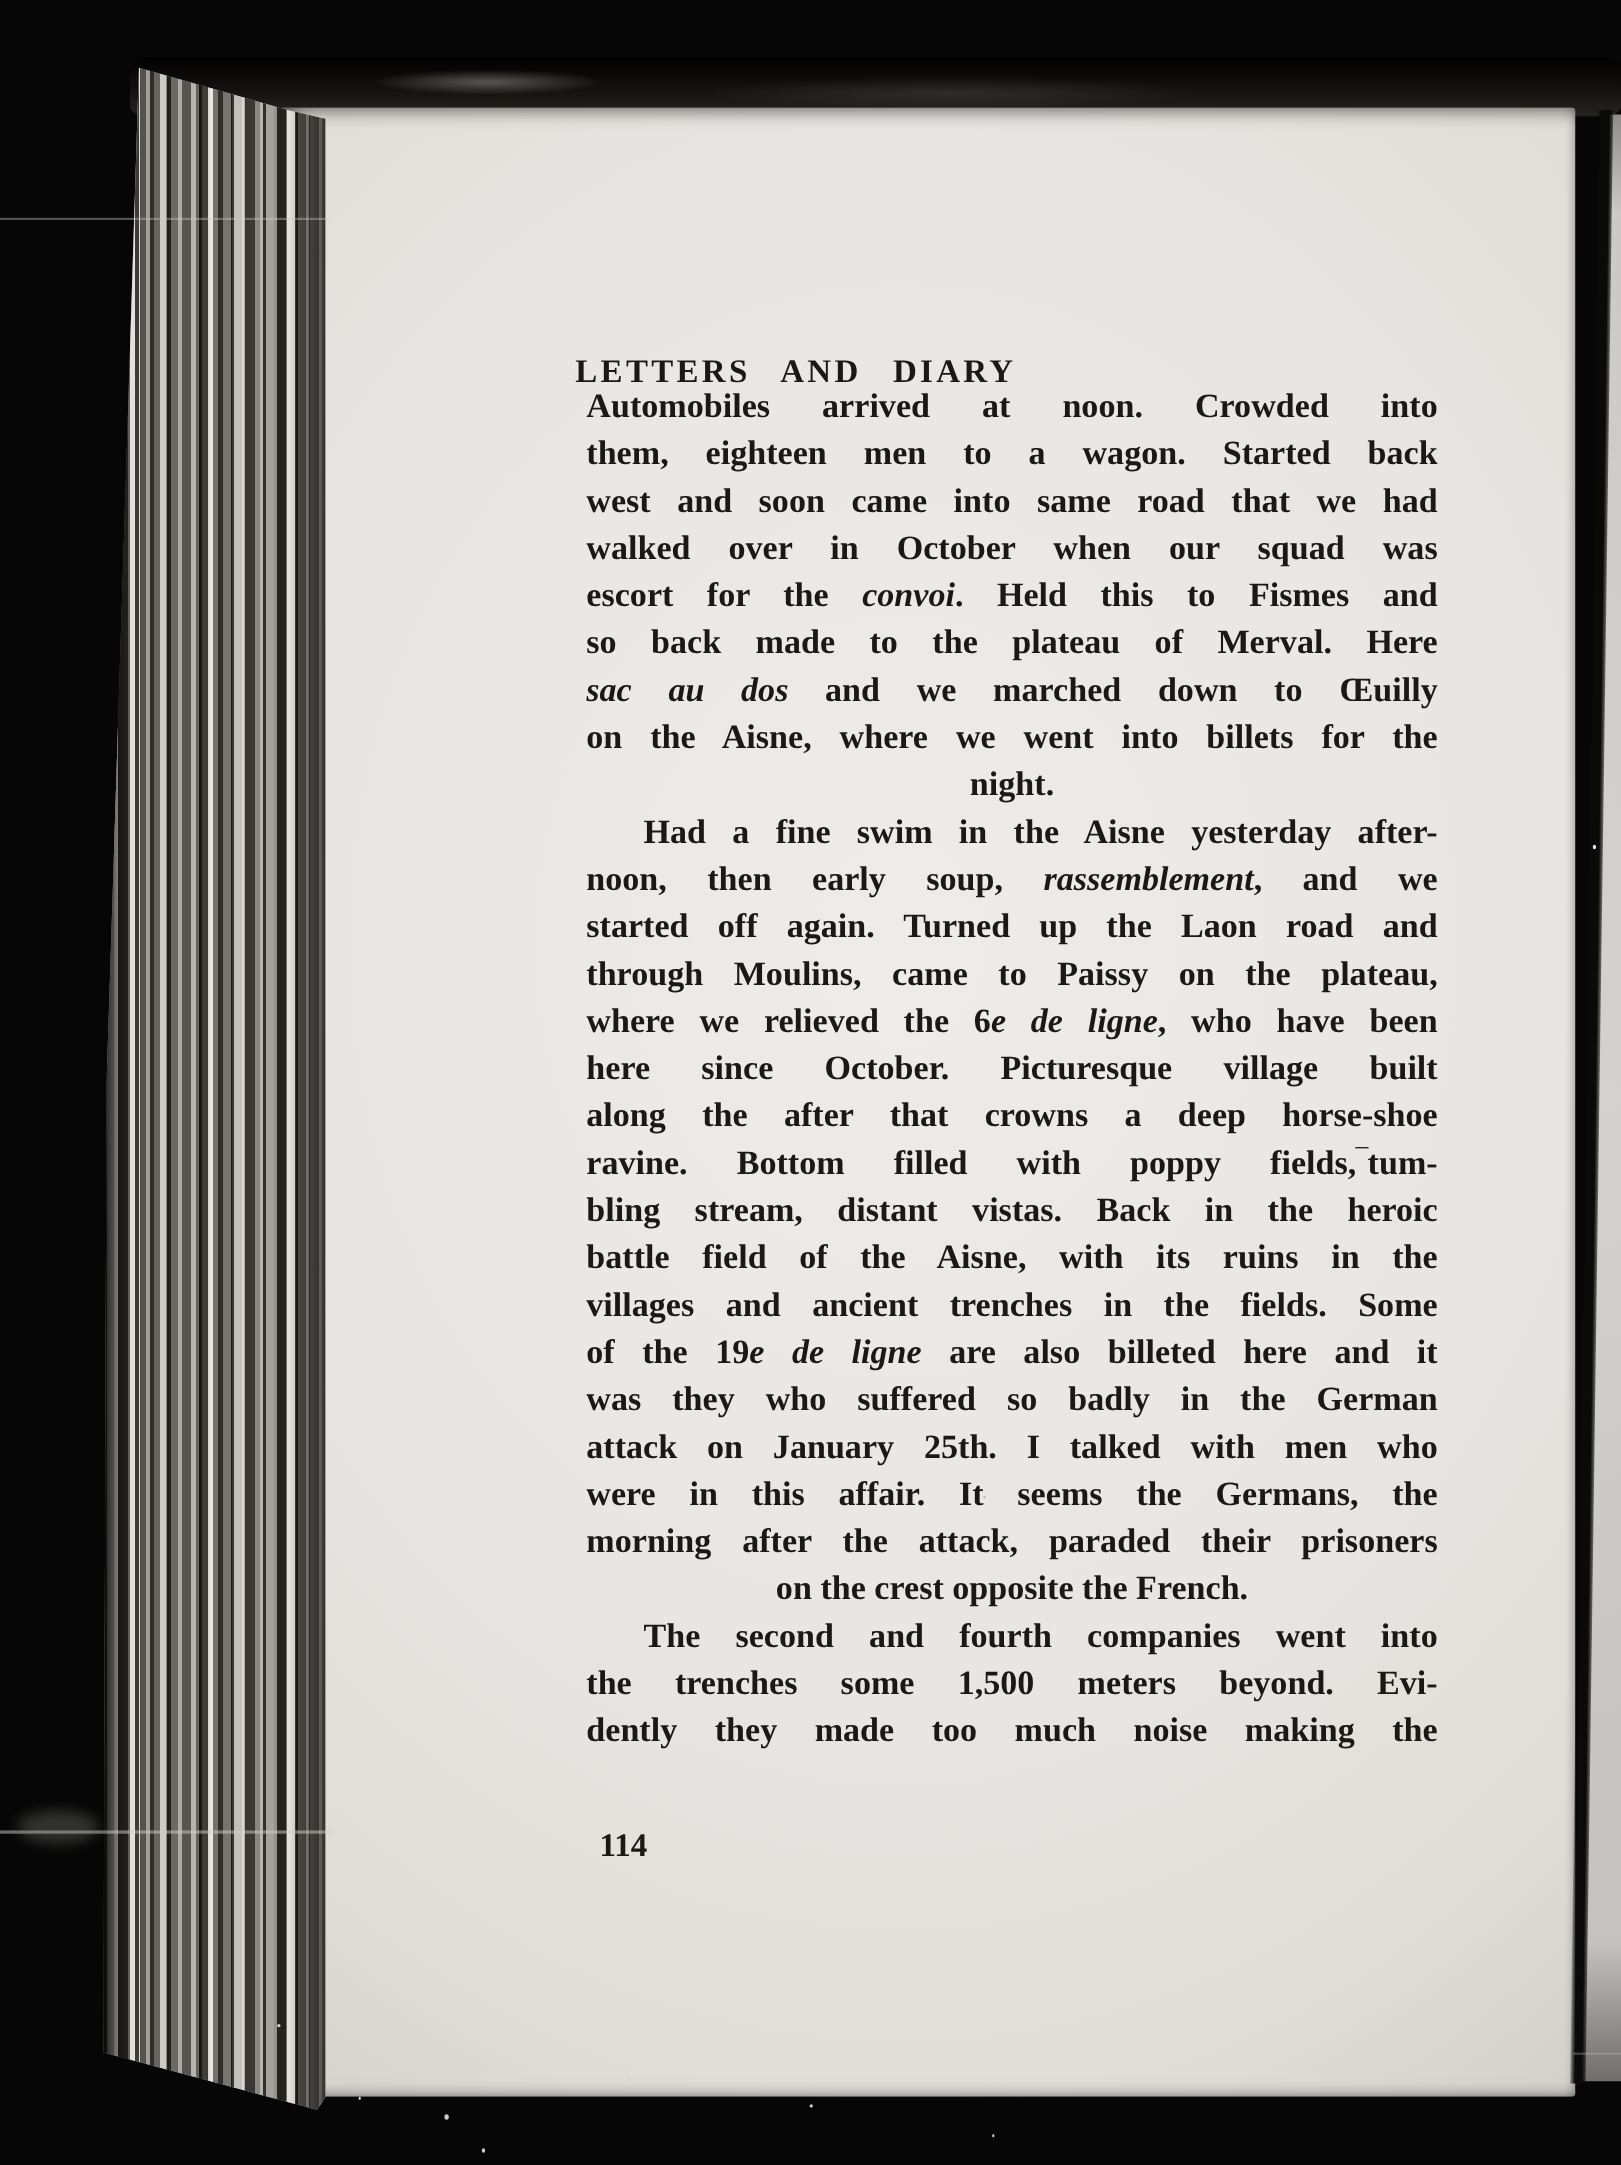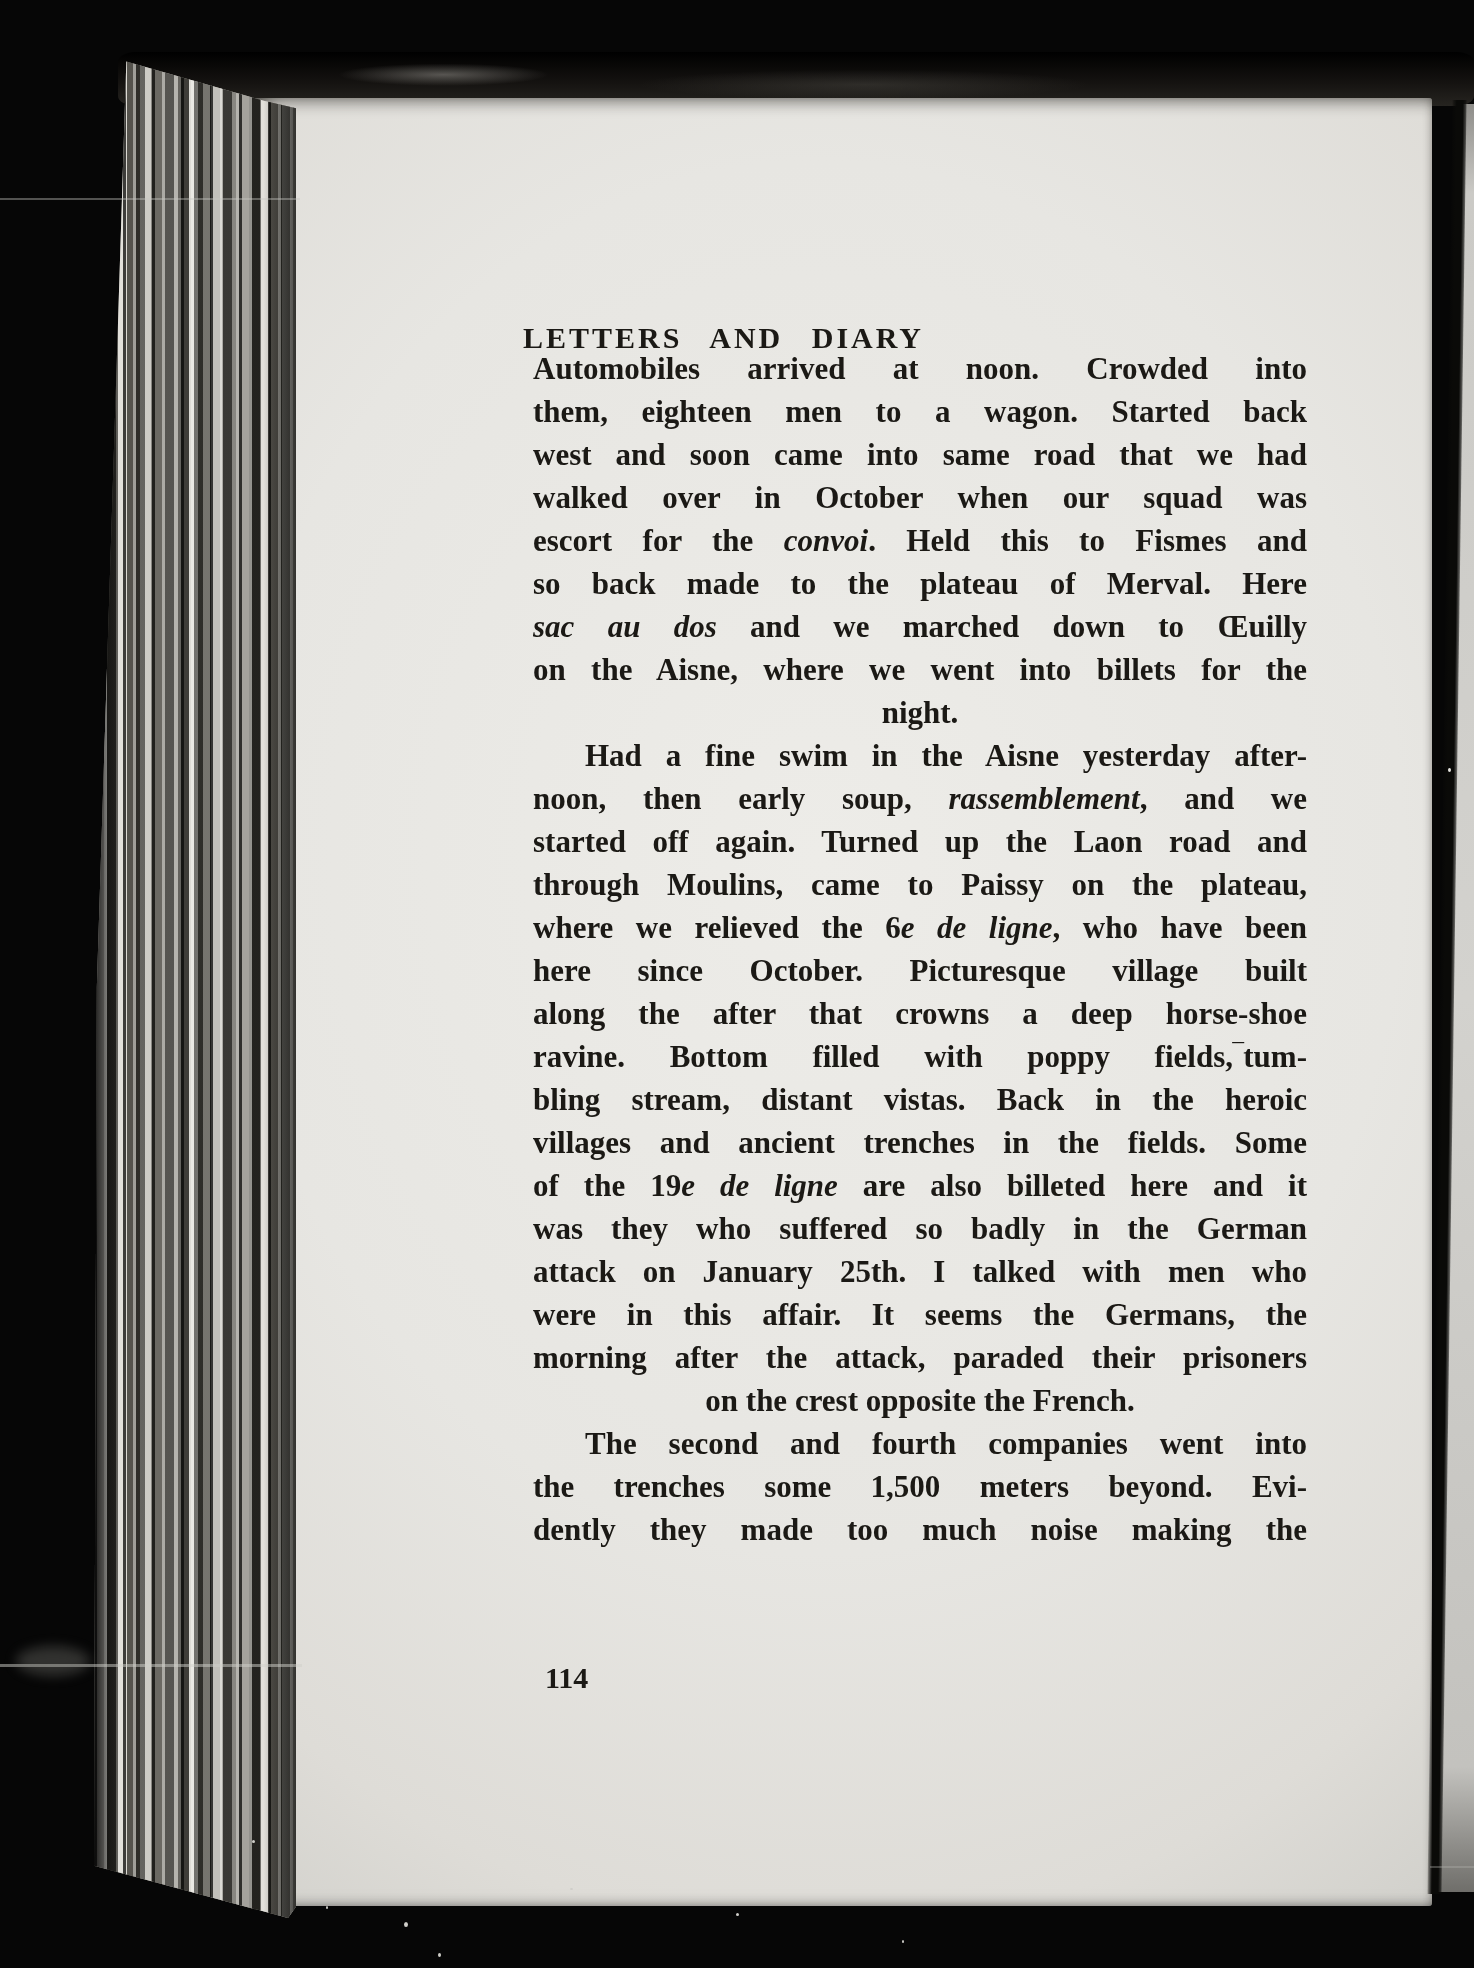--- a/index.html
+++ b/index.html
@@ -119,20 +119,21 @@
       <div class="line end"><span>night.</span></div>
       <div class="line indent"><span>Had a fine swim in the Aisne yesterday after-</span></div>
       <div class="line"><span>noon, then early soup, </span><i>rassemblement</i><span>, and we</span></div>
       <div class="line"><span>started off again.  Turned up the Laon road and</span></div>
       <div class="line"><span>through Moulins, came to Paissy on the plateau,</span></div>
       <div class="line"><span>where we relieved the 6</span><i>e de ligne</i><span>, who have been</span></div>
       <div class="line"><span>here since October.  Picturesque village built</span></div>
       <div class="line"><span>along the after that crowns a deep horse-shoe</span></div>
       <div class="line"><span>ravine.  Bottom filled with poppy fields,‾tum-</span></div>
       <div class="line"><span>bling stream, distant vistas.  Back in the heroic</span></div>
+      <div class="line"><span>battle field of the Aisne, with its ruins in the</span></div>
       <div class="line"><span>villages and ancient trenches in the fields.  Some</span></div>
       <div class="line"><span>of the 19</span><i>e de ligne</i><span> are also billeted here and it</span></div>
       <div class="line"><span>was they who suffered so badly in the German</span></div>
       <div class="line"><span>attack on January 25th.  I talked with men who</span></div>
       <div class="line"><span>were in this affair.  It seems the Germans, the</span></div>
       <div class="line"><span>morning after the attack, paraded their prisoners</span></div>
       <div class="line end"><span>on the crest opposite the French.</span></div>
       <div class="line indent"><span>The second and fourth companies went into</span></div>
       <div class="line"><span>the trenches some 1,500 meters beyond.  Evi-</span></div>
       <div class="line"><span>dently they made too much noise making the</span></div>

